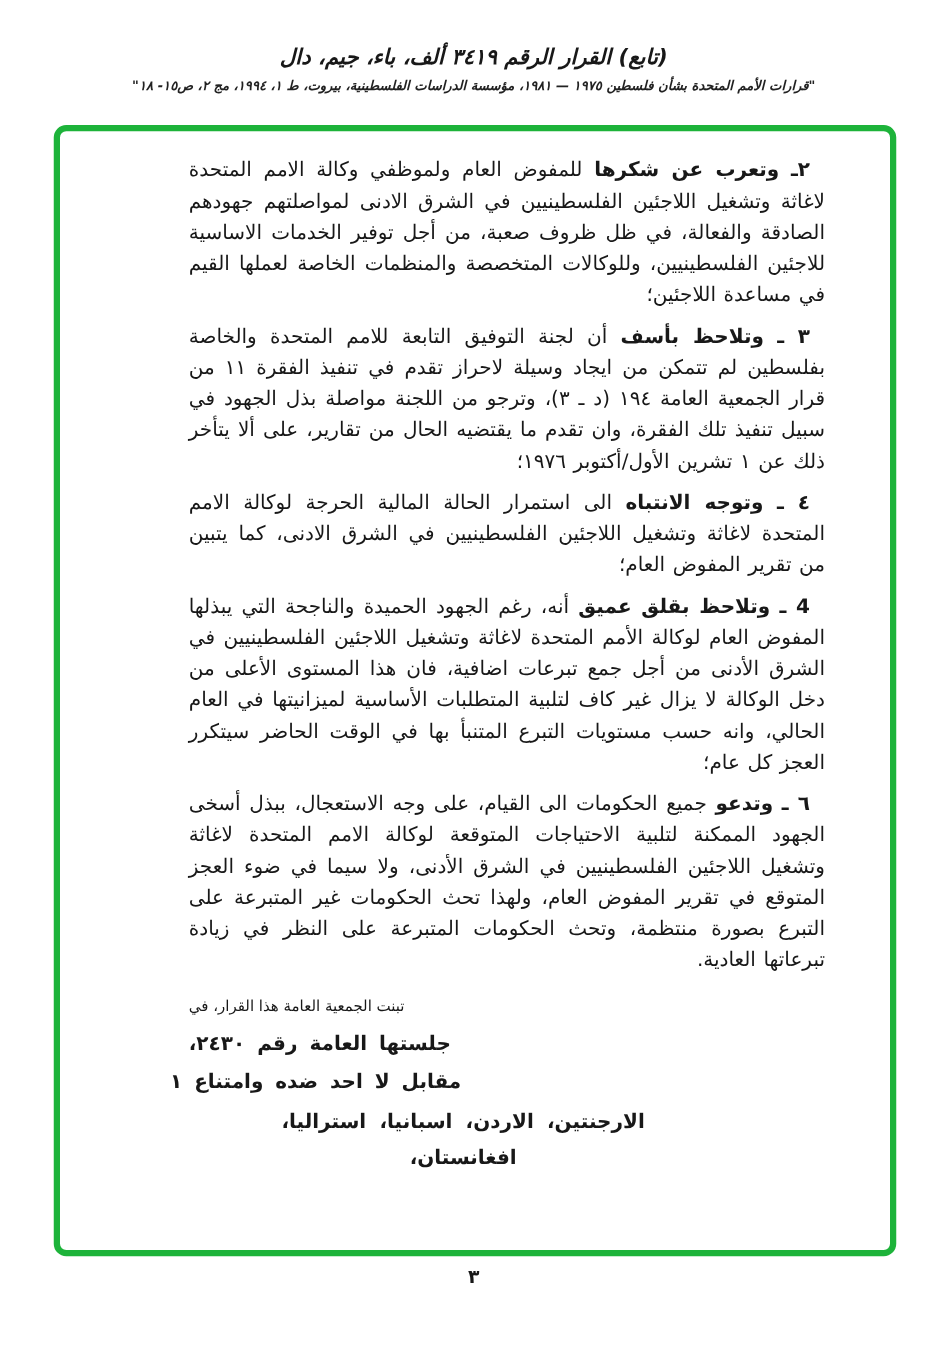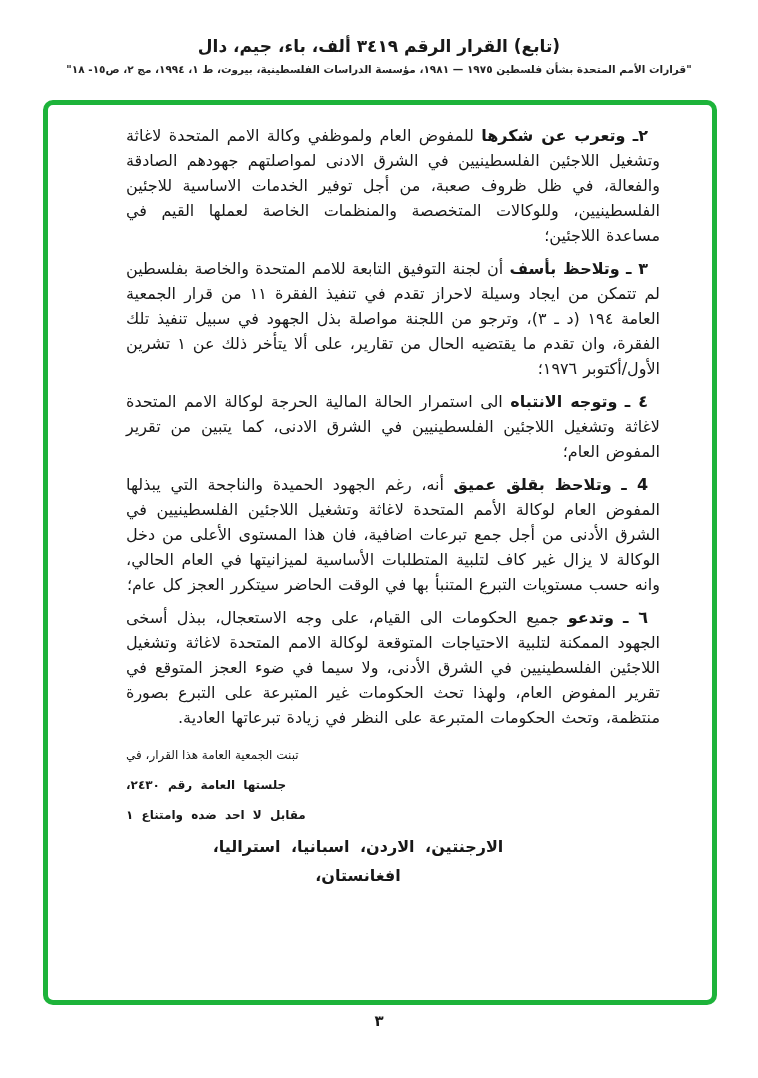--- a/index.html
+++ b/index.html
@@ -12,20 +12,21 @@
     height: 1078px;
     position: relative;
     font-family: "DejaVu Sans", sans-serif;
     color: #181818;
     overflow: hidden;
   }
   .header {
     direction: rtl;
     text-align: center;
     padding-top: 36px;
+    font-style: italic;
   }
   .doc-title {
     font-size: 17px;
     font-weight: bold;
     letter-spacing: 0.2px;
   }
   .doc-source {
     font-size: 10.5px;
     font-weight: bold;
     margin-top: 7px;
@@ -33,21 +34,21 @@
   }
   .frame {
     position: absolute;
     left: 43px;
     top: 100px;
     width: 674px;
     height: 905px;
     box-sizing: border-box;
     border: 5px solid #f97316;
     border-radius: 10px;
-    padding: 18px 52px 0 78px;
+    padding: 18px 52px 0 103px;
     direction: rtl;
     overflow: hidden;
     background: #fff;
   }
   .para {
     margin: 0 0 8px 0;
     font-size: 16px;
     line-height: 25px;
     text-align: justify;
     text-indent: 12px;
@@ -66,21 +67,21 @@
     margin-top: 10px;
   }
   .note-line {
     font-size: 12px;
     line-height: 30px;
     text-align: left;
     white-space: nowrap;
   }
   .note-line.emph {
     font-weight: bold;
-    font-size: 12px;
+    font-size: 16px;
     word-spacing: 4px;
   }
   .note-line.closing {
     padding-left: 45px;
   }
   .vote-block {
     margin-top: 2px;
   }
   .vote-line1 {
     font-size: 16px;

